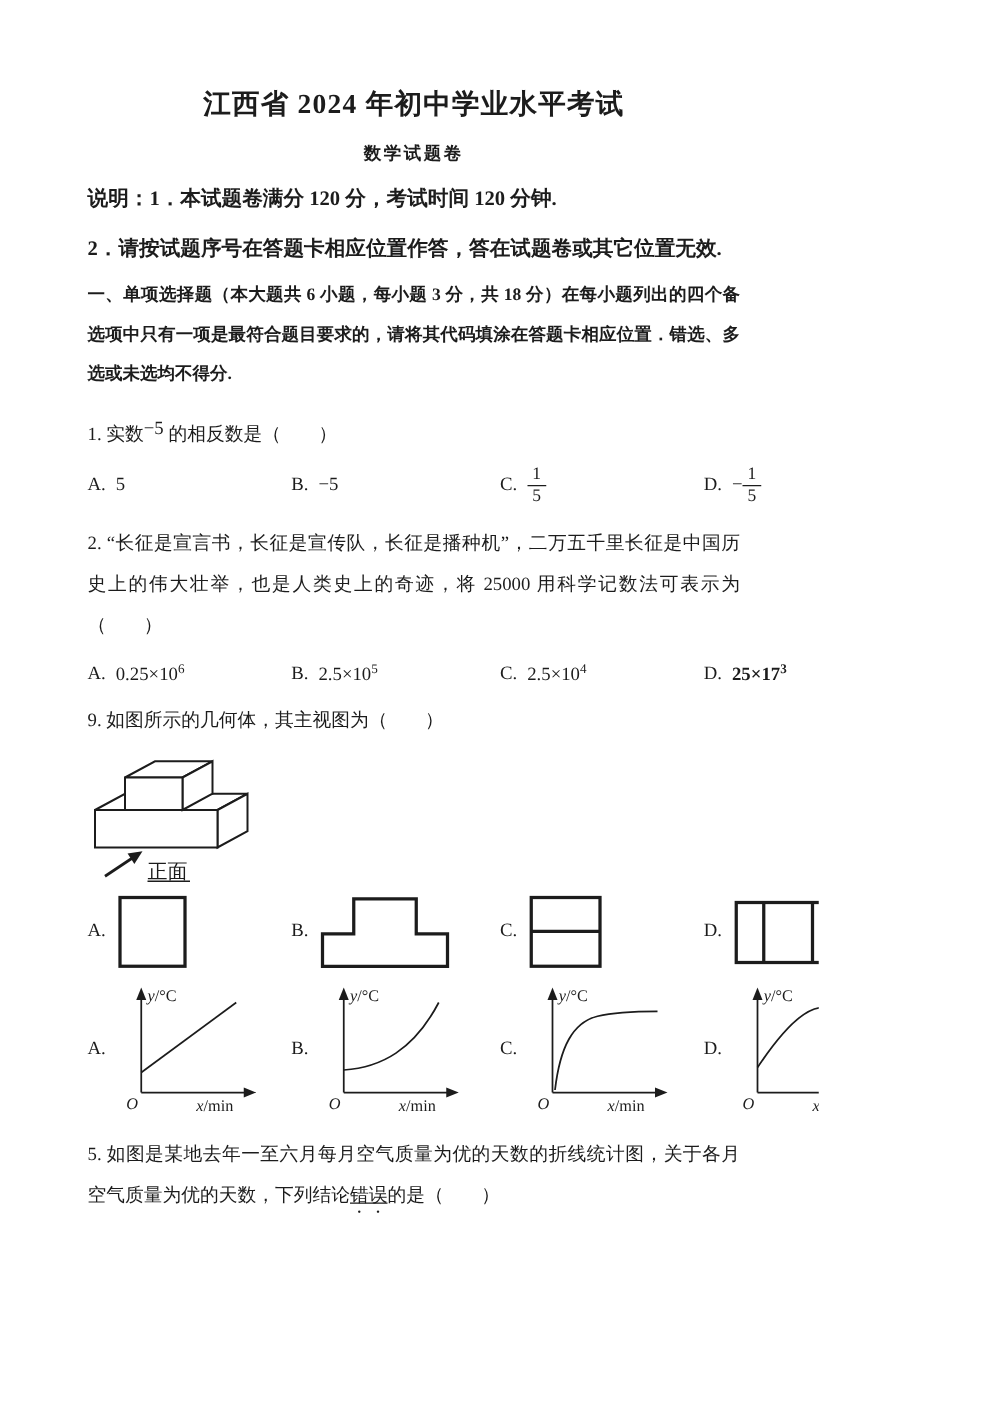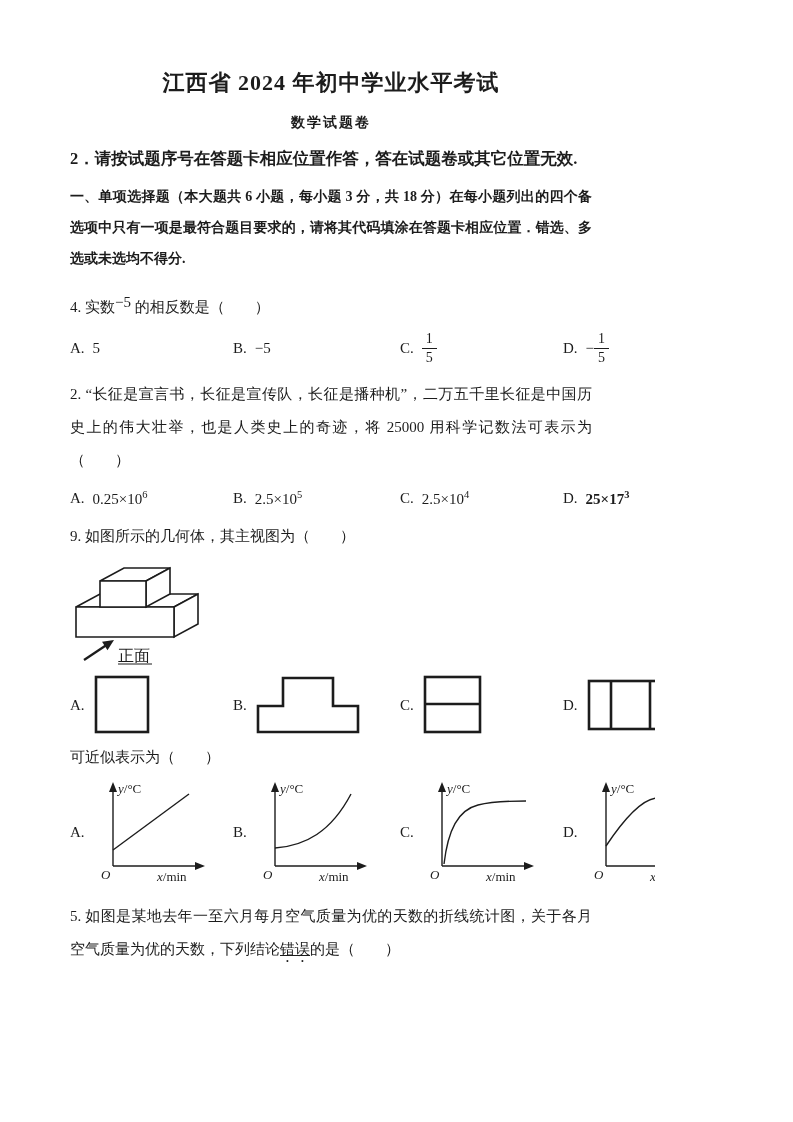--- a/index.html
+++ b/index.html
@@ -86,26 +86,27 @@
   svg text.big{font-size:16px;}
 </style>
 </head>
 <body>
 
 <div class="page">
 
   <h1 class="title">江西省 2024 年初中学业水平考试</h1>
   <h2 class="subtitle">数学试题卷</h2>
 
+  <p class="note">说明：1．本试题卷满分 120 分，考试时间 120 分钟.</p>
   <p class="note">2．请按试题序号在答题卡相应位置作答，答在试题卷或其它位置无效.</p>
 
   <p class="section-header">一、单项选择题（本大题共 6 小题，每小题 3 分，共 18 分）在每小题列出的四个备选项中只有一项是最符合题目要求的，请将其代码填涂在答题卡相应位置．错选、多选或未选均不得分.</p>
 
   <div>
-    <p class="q-text"><span>4. 实数</span><span class="sup">−5</span><span> 的相反数是（　　）</span></p>
+    <p class="q-text"><span>1. 实数</span><span class="sup">−5</span><span> 的相反数是（　　）</span></p>
     <div class="options-row">
       <div class="option">
           <span class="opt-label">A.</span>
           <span class="opt-val">5</span>
         </div>
       <div class="option">
           <span class="opt-label">B.</span>
           <span class="opt-val">−5</span>
         </div>
       <div class="option">
@@ -194,21 +195,20 @@
         <svg width="90" height="54" viewBox="0 0 90 54">
           <rect class="thick" x="3" y="3" width="84" height="48"></rect>
           <line class="thick" x1="25" y1="3" x2="25" y2="51"></line>
           <line class="thick" x1="64" y1="3" x2="64" y2="51"></line>
         </svg>
       </div>
     </div>
   </div>
 
   <div>
-    <p class="q-text" style="margin-top:0;">可近似表示为（　　）</p>
 
     <div class="options-row graph-row">
 
       <div class="option">
         <span class="opt-label">A.</span>
         <svg width="122" height="108" viewBox="0 0 122 108">
           <line class="axis" x1="20" y1="88" x2="20" y2="9"></line>
           <polygon class="fillhead" points="20,4 16,14 24,14"></polygon>
           <line class="axis" x1="20" y1="88" x2="106" y2="88"></line>
           <polygon class="fillhead" points="112,88 102,84 102,92"></polygon>

